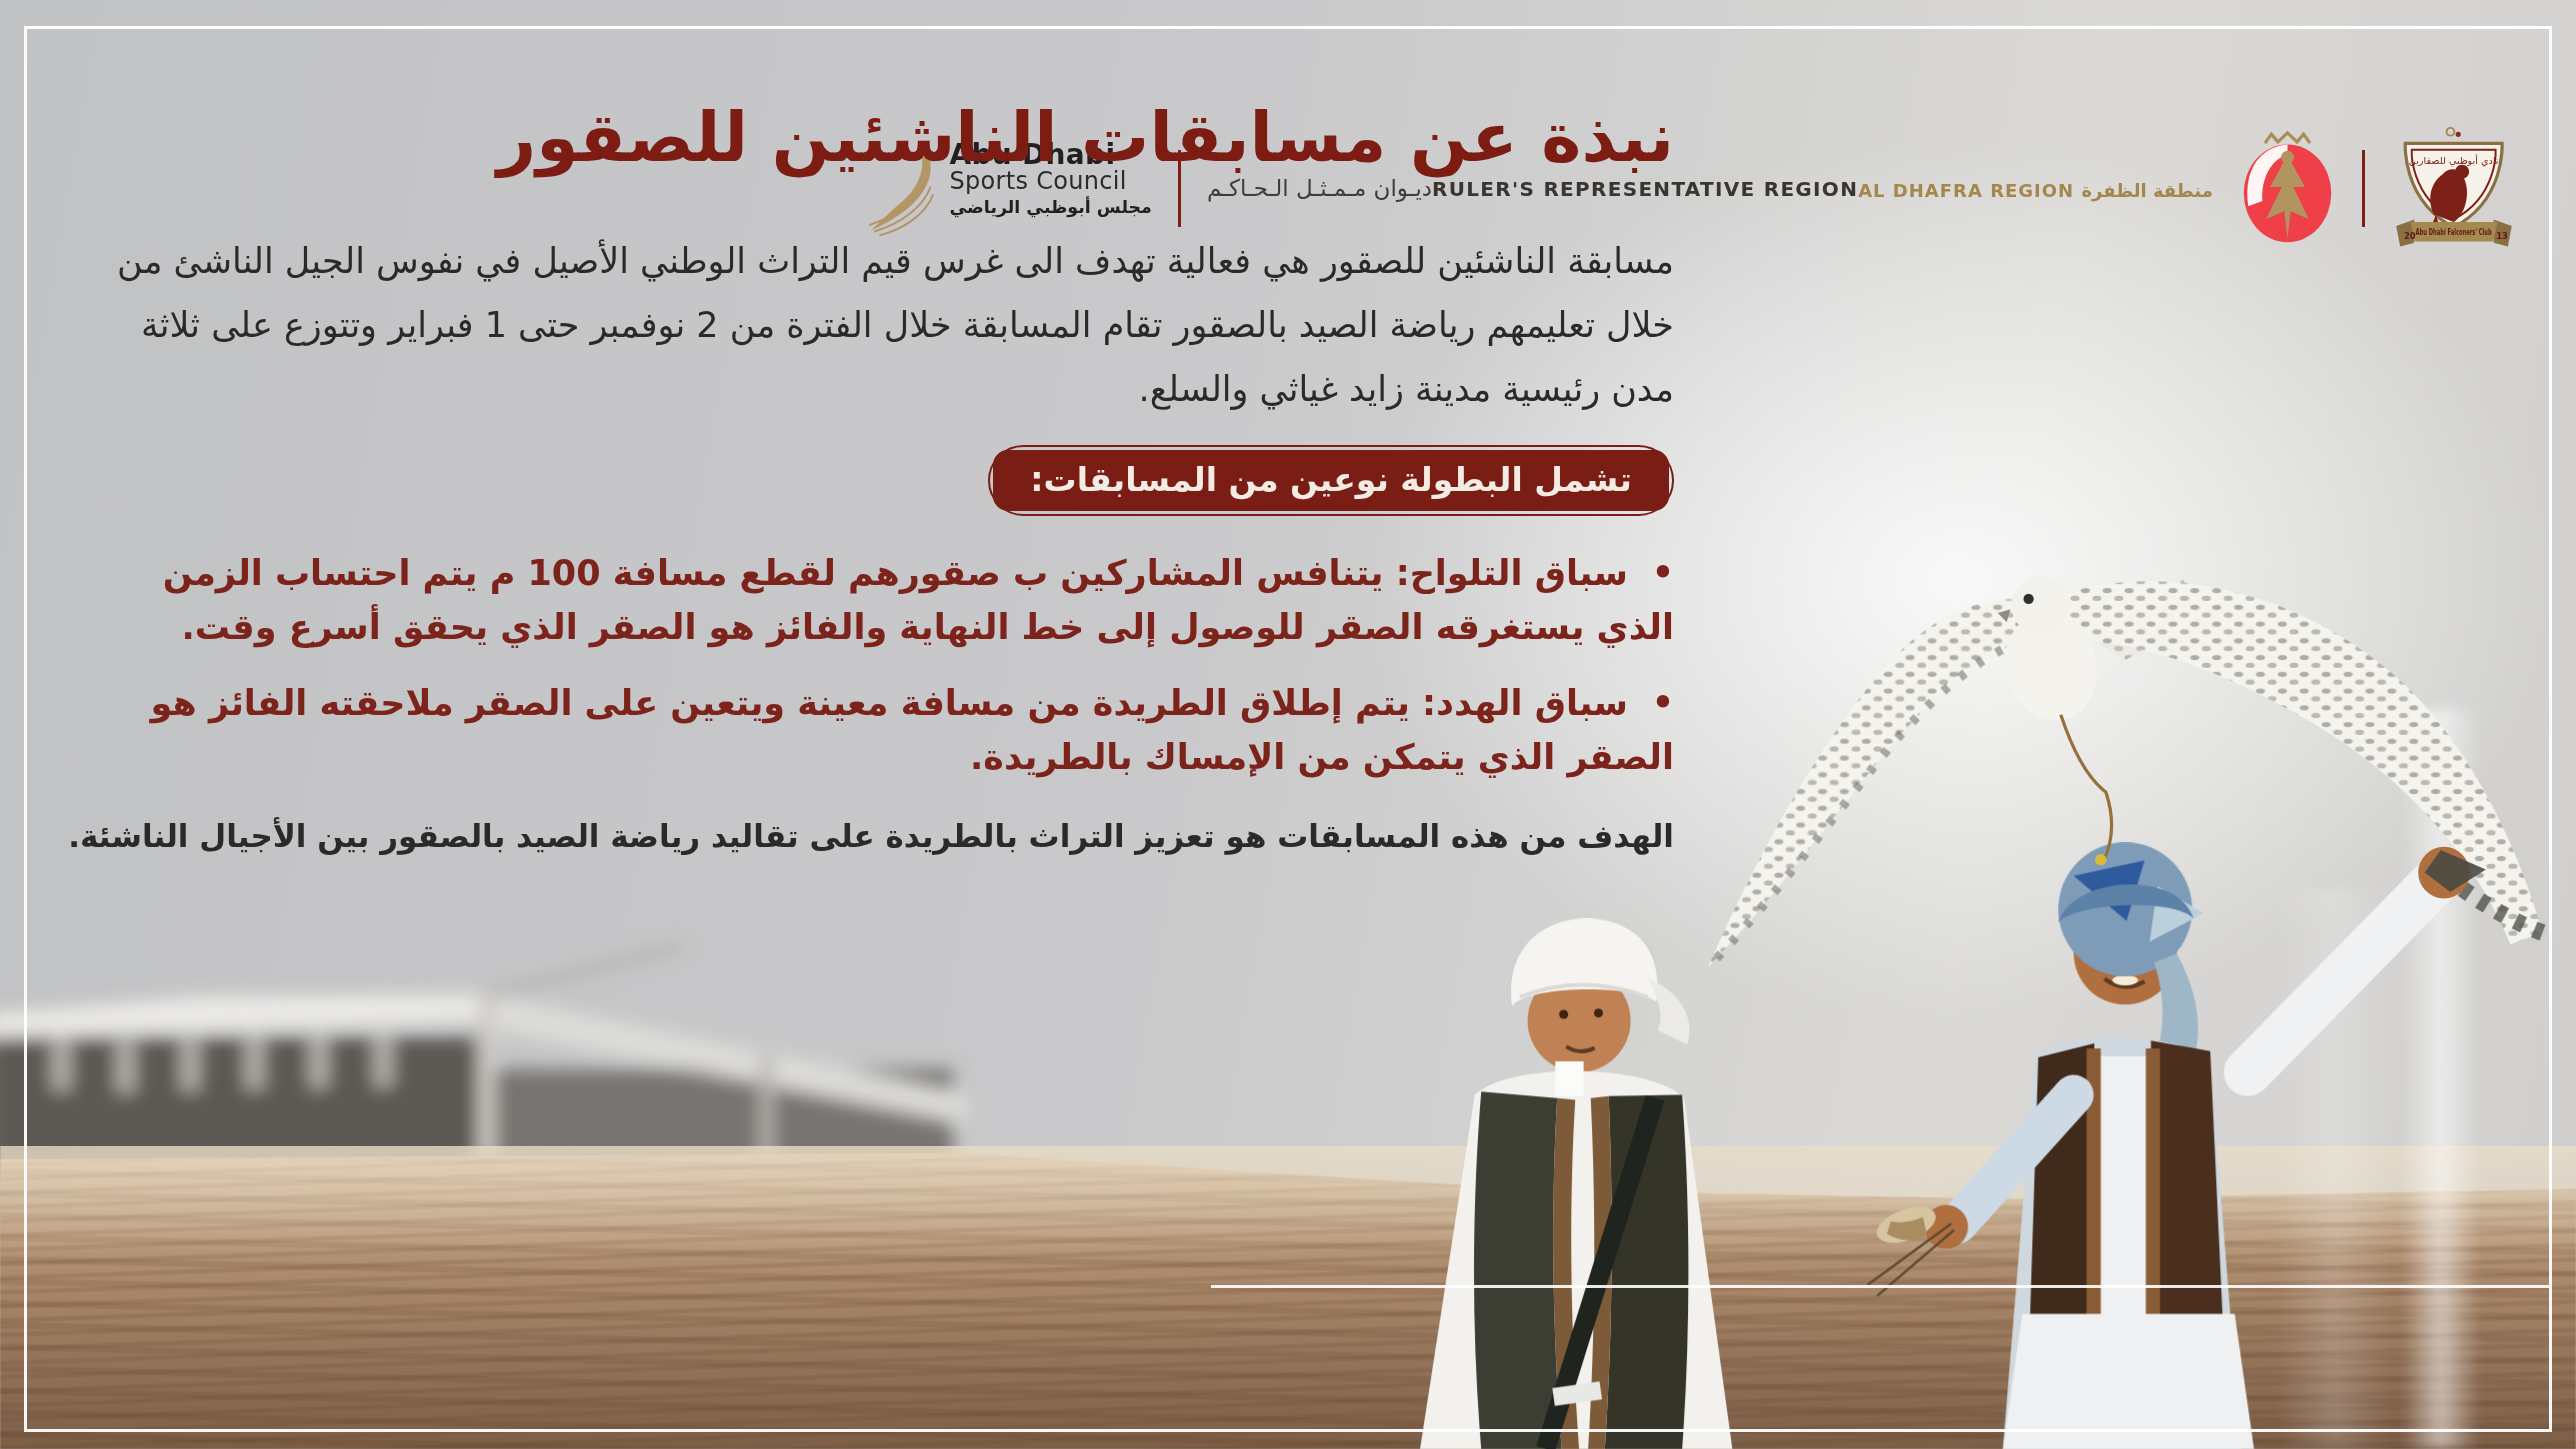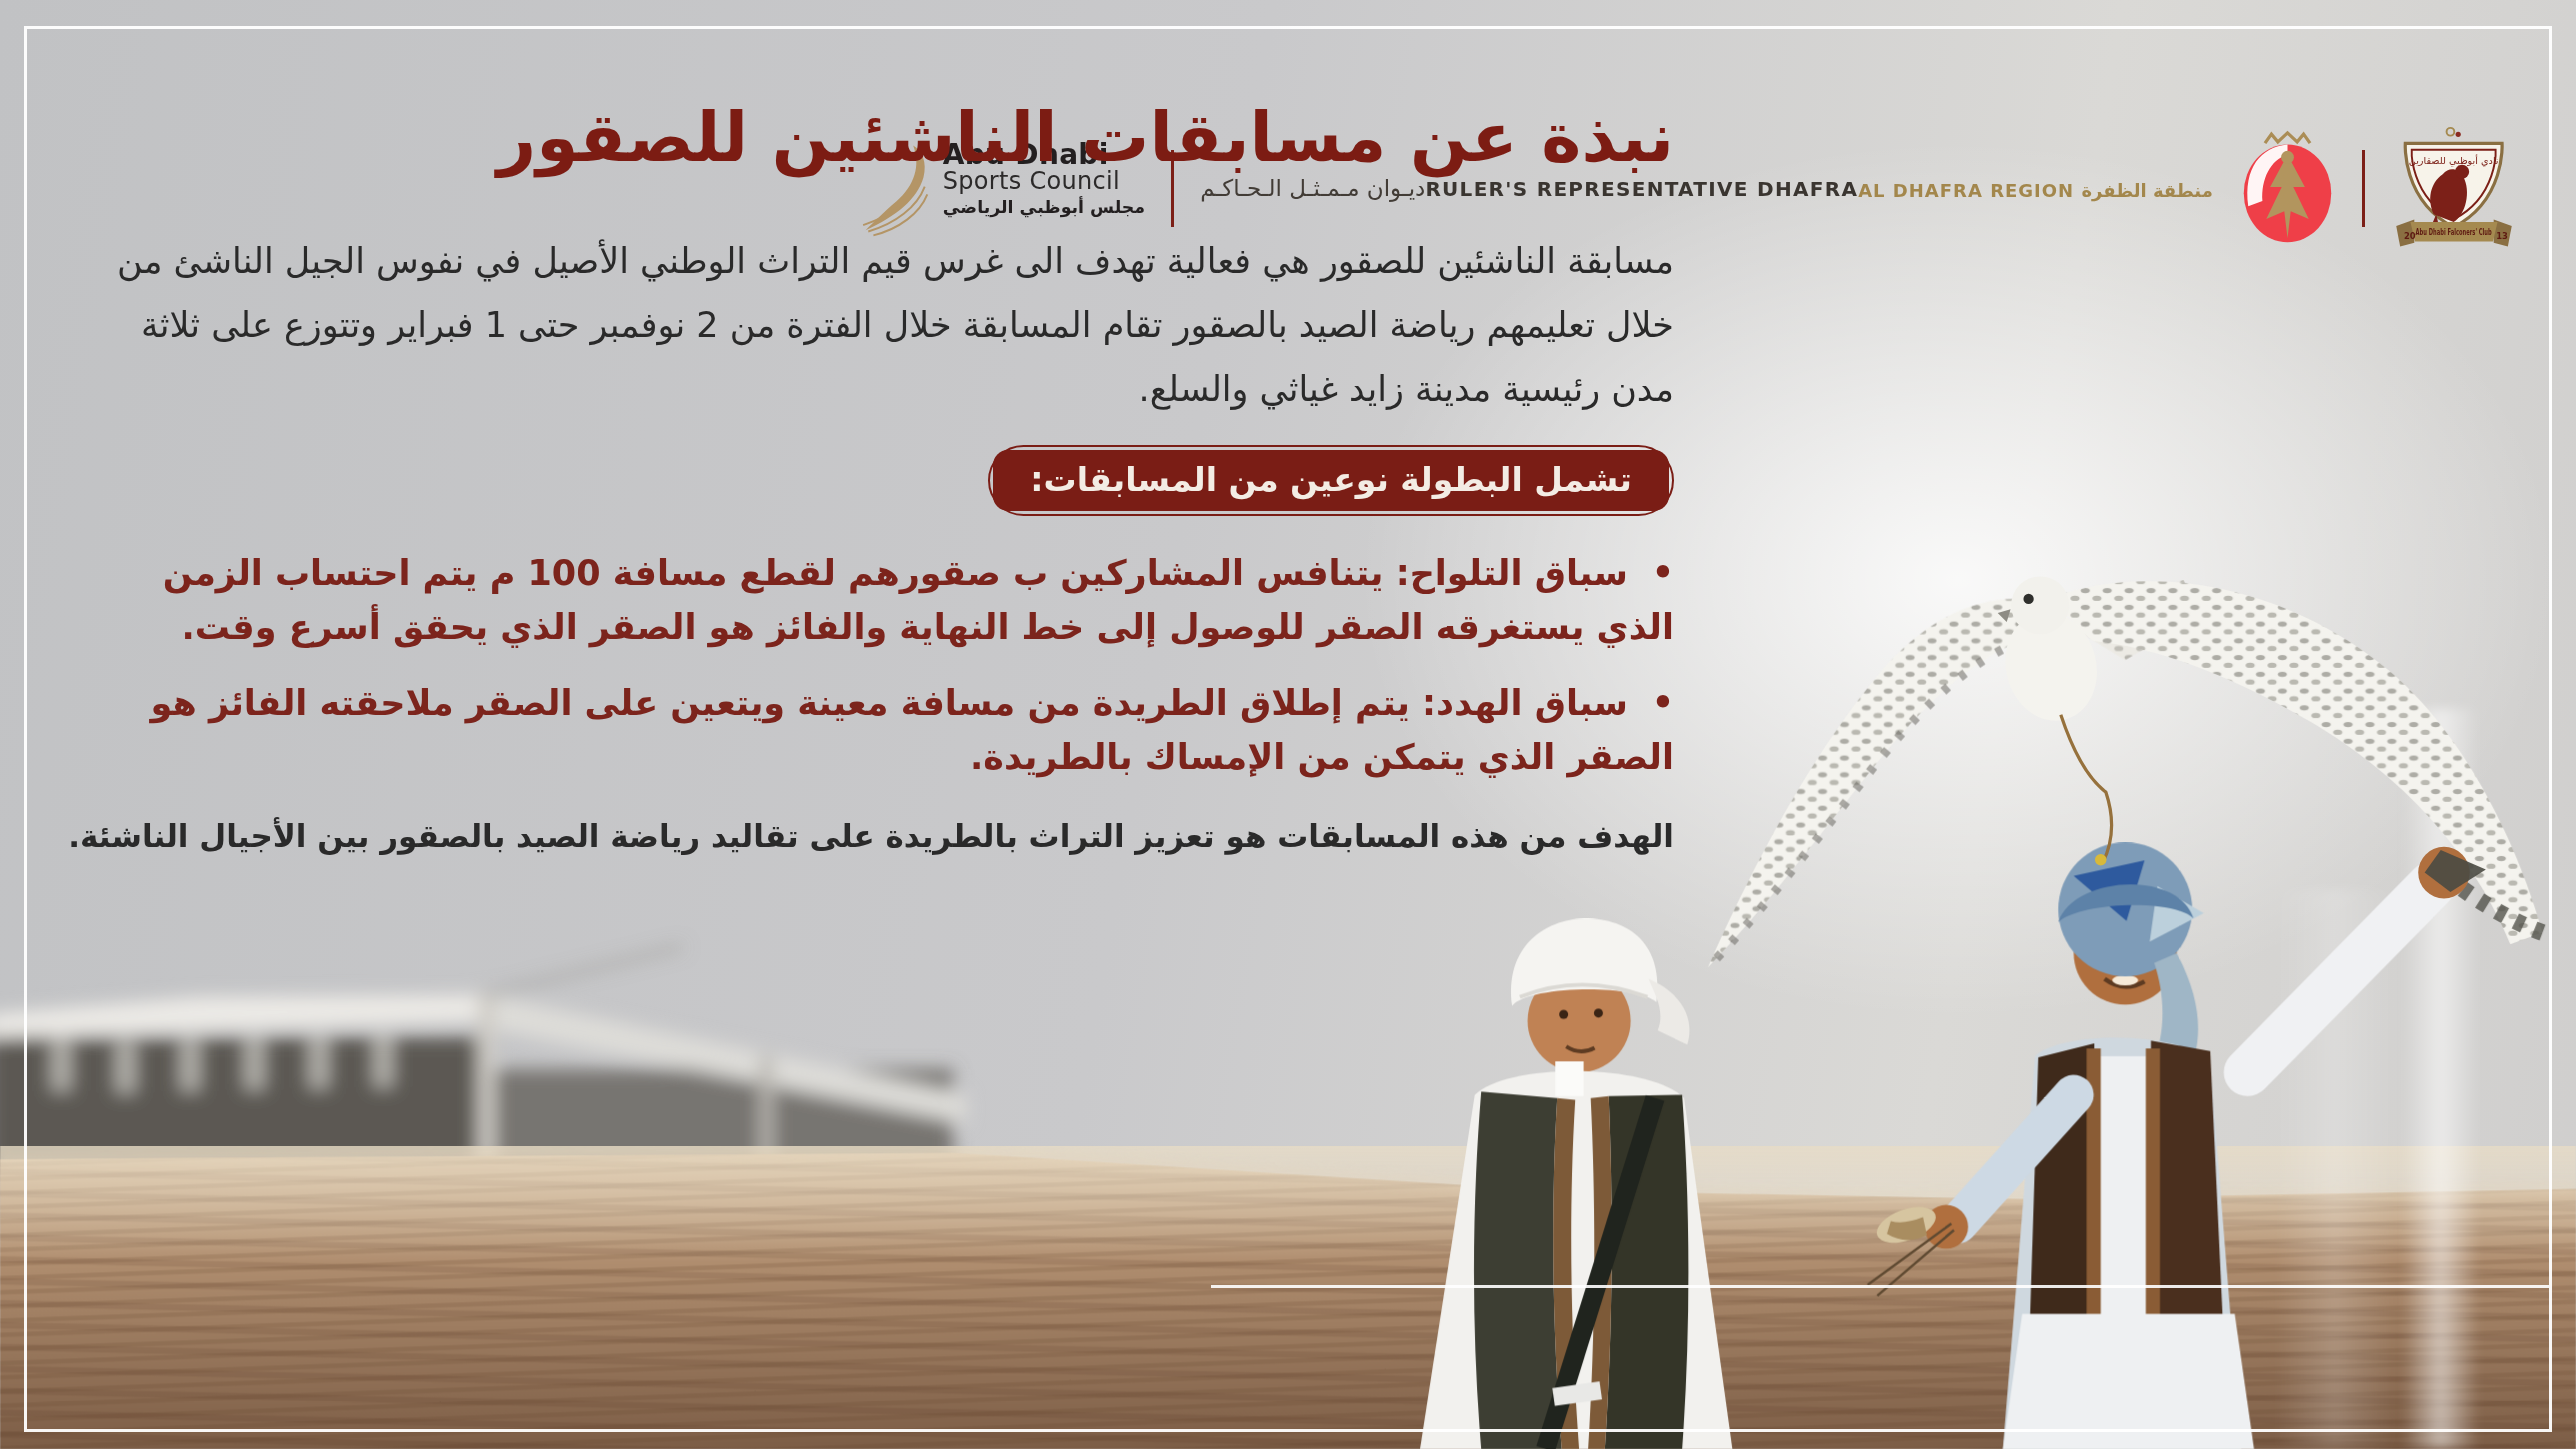--- a/index.html
+++ b/index.html
@@ -198,21 +198,21 @@
         <span class="adsc-en1">Abu Dhabi</span>
         <span class="adsc-en2">Sports Council</span>
         <span class="adsc-ar">مجلس أبوظبي الرياضي</span>
       </div>
     </div>
 
     <div class="vdiv"></div>
 
     <div class="rrc">
       <span class="rrc-ar">ديـوان مـمـثـل الـحـاكـم</span>
-      <span class="rrc-en">RULER'S REPRESENTATIVE DHAFRA</span>
+      <span class="rrc-en">RULER'S REPRESENTATIVE REGION</span>
       <span class="rrc-region">
         <span>AL DHAFRA REGION</span>
         <span>منطقة الظفرة</span>
       </span>
     </div>
 
     <svg width="97" height="119" viewBox="0 0 150 185">
       <path d="M40,22 L50,8 L60,20 L75,6 L90,20 L100,8 L110,22" stroke="#ab8d55" stroke-width="5" fill="none"></path>
       <ellipse cx="75" cy="100" rx="68" ry="76" fill="#ef3f48"></ellipse>
       <path d="M14,120 C6,60 34,28 75,24 L75,40 C48,48 34,78 36,112 Z" fill="#ffffff" opacity="0.95"></path>

